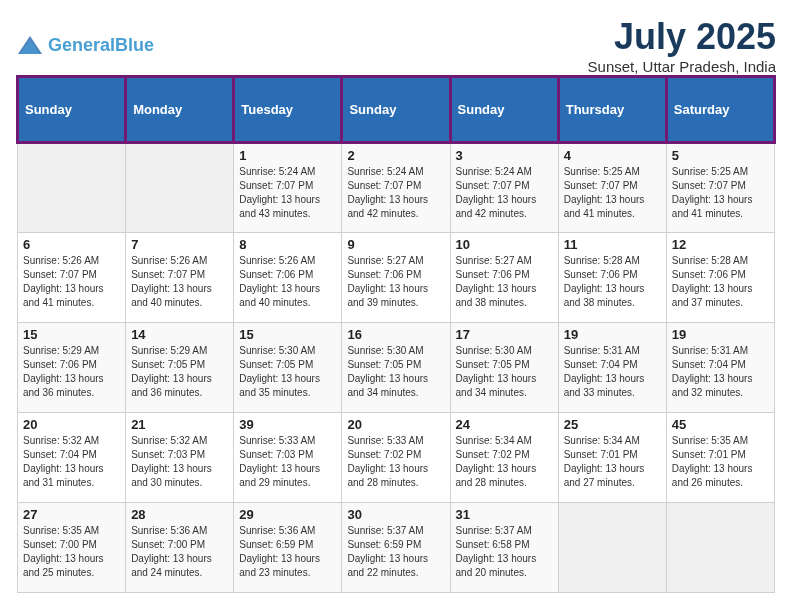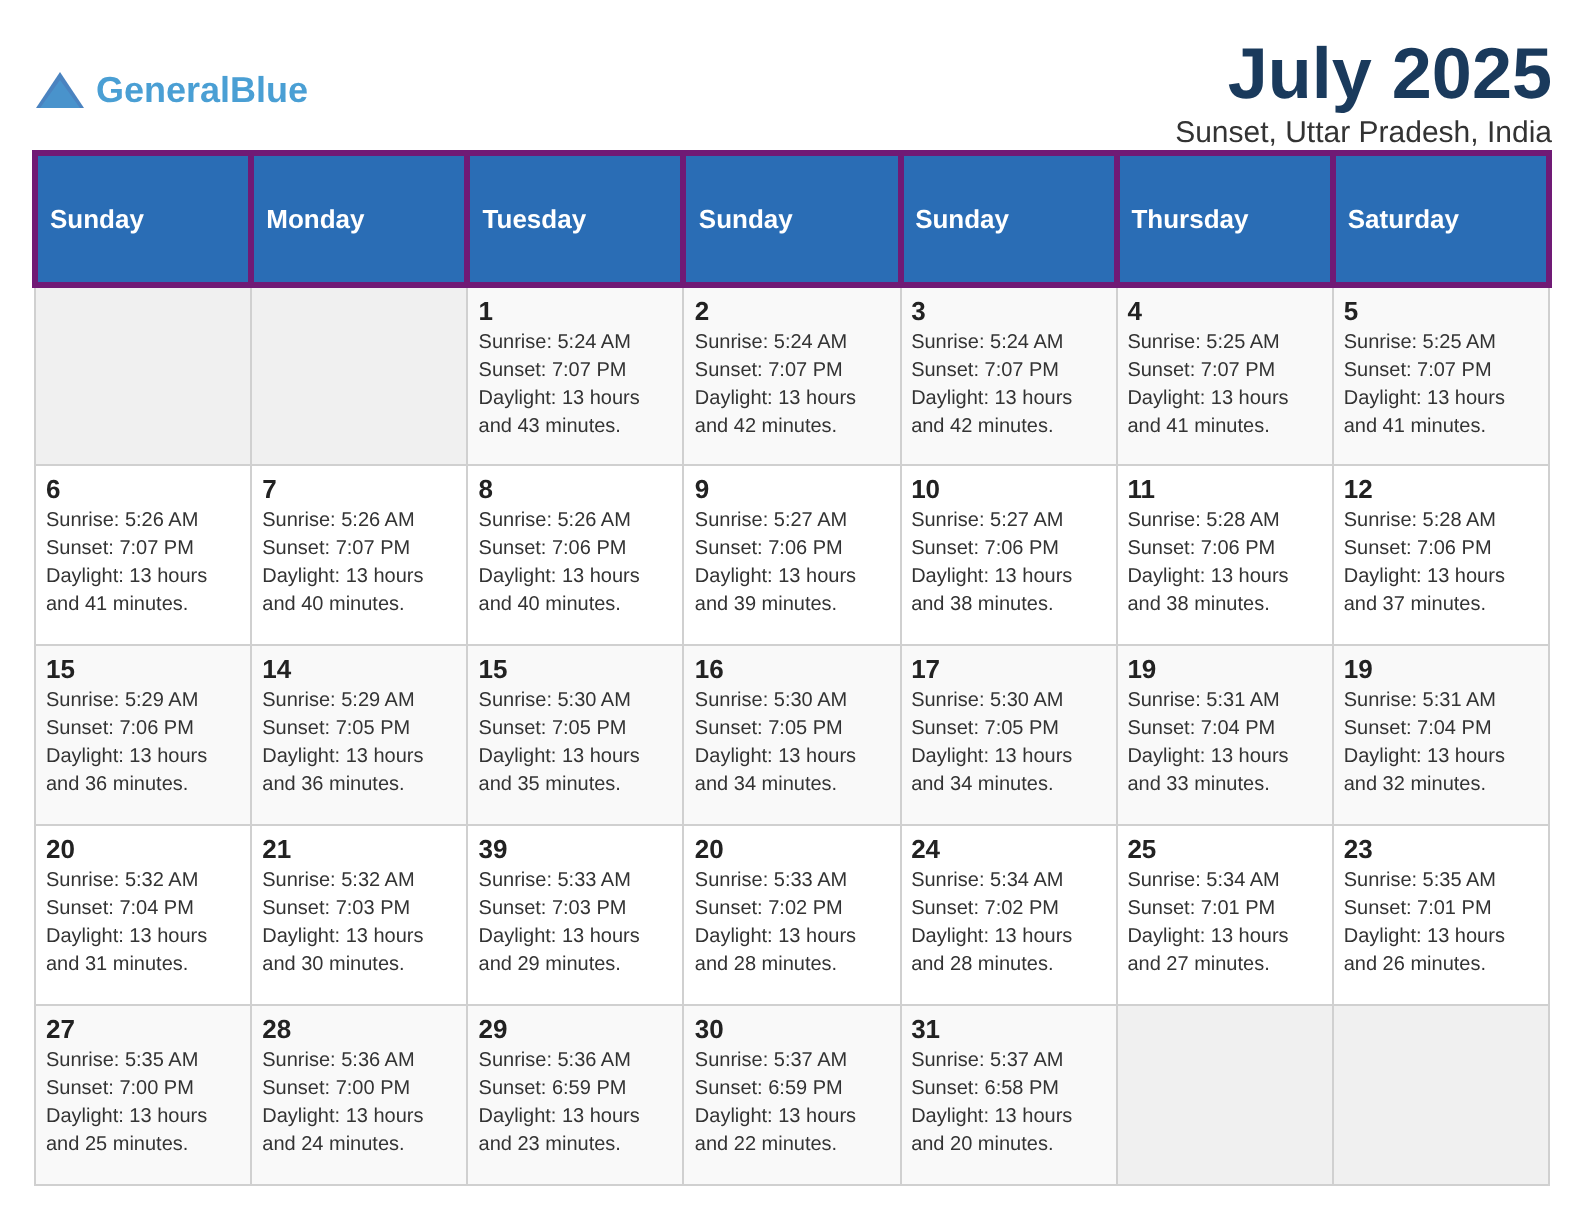--- a/index.html
+++ b/index.html
@@ -275,21 +275,21 @@
 Sunset: 7:02 PM
 Daylight: 13 hours and 28 minutes.</div>
         </td>
         <td>
           <span class="day-num">25</span>
           <div class="day-info" style="white-space: pre-line;">Sunrise: 5:34 AM
 Sunset: 7:01 PM
 Daylight: 13 hours and 27 minutes.</div>
         </td>
         <td>
-          <span class="day-num">23</span>
+          <span class="day-num">45</span>
           <div class="day-info" style="white-space: pre-line;">Sunrise: 5:35 AM
 Sunset: 7:01 PM
 Daylight: 13 hours and 26 minutes.</div>
         </td>
       </tr>
       <tr>
         <td>
           <span class="day-num">27</span>
           <div class="day-info" style="white-space: pre-line;">Sunrise: 5:35 AM
 Sunset: 7:00 PM

